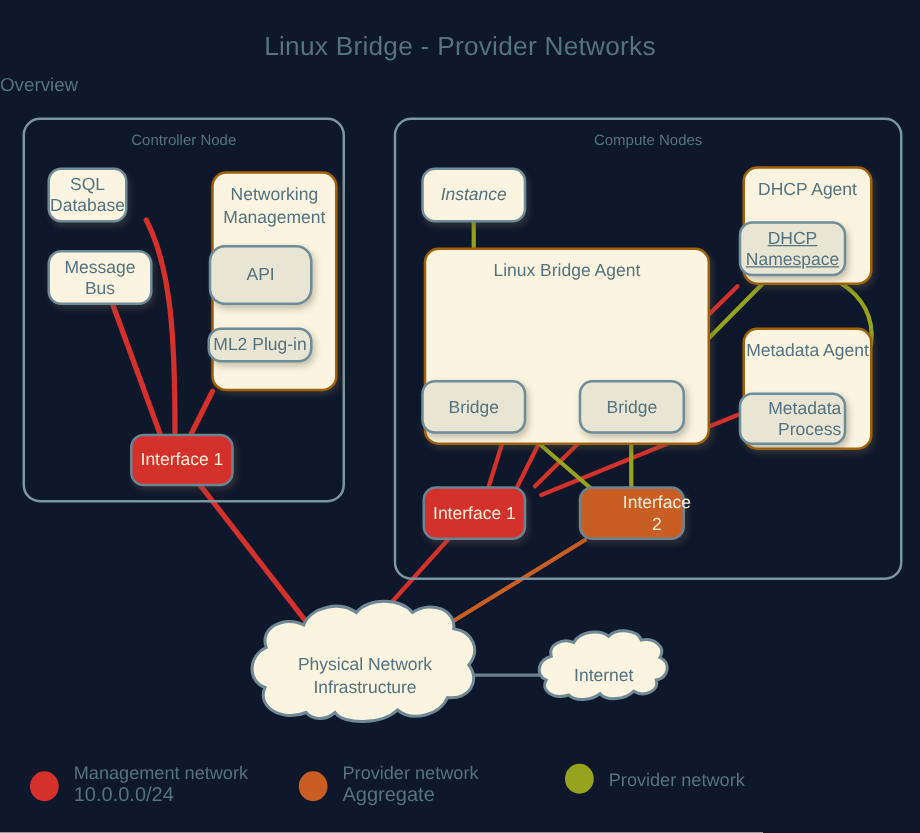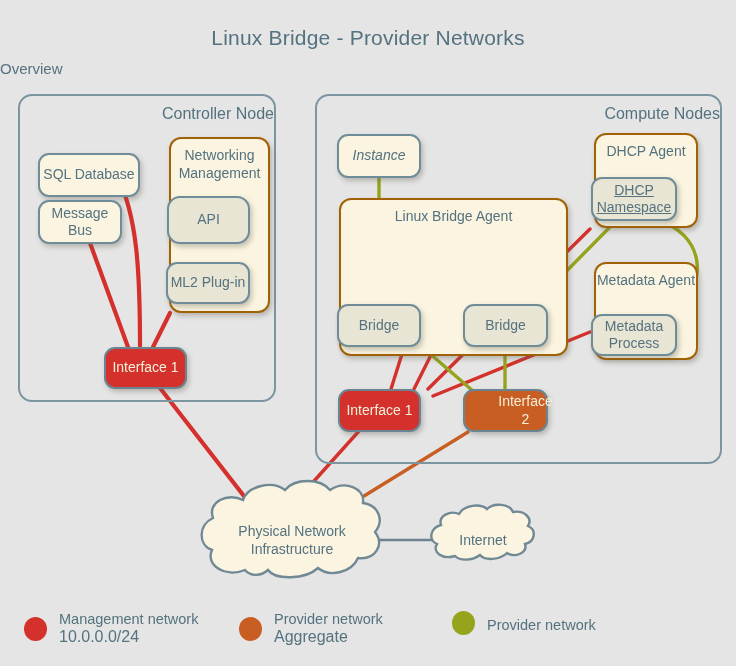--- a/index.html
+++ b/index.html
@@ -1,24 +1,24 @@
 <!DOCTYPE html>
 <html style="--mgmt: #d4312d; --agg: #c95e24; --prov: #95a31d; --slate: #54727f;"><head>
 <meta charset="utf-8">
 <style>
   html,body{margin:0;padding:0;background:#ffffff;}
   .canvas{
-    position:relative;width:736px;height:666px;background:#e5e5e5;overflow:hidden;
+    position:relative;width:736px;height:666px;background:#0f172a;overflow:hidden;
     font-family:"Liberation Sans","DejaVu Sans",sans-serif;color:var(--slate,#54727f);
   }
   .title{position:absolute;left:0;top:26px;width:736px;text-align:center;
     font-size:21px;letter-spacing:.2px;}
   .subtitle{position:absolute;left:0;top:60px;width:736px;text-align:left;font-size:15px;}
   .group{position:absolute;border:2px solid #7b96a1;border-radius:14px;background:transparent;}
-  .group-title{position:absolute;width:100%;text-align:right;top:9px;font-size:16px;}
+  .group-title{position:absolute;width:100%;text-align:center;top:9px;font-size:12px;}
   .node{position:absolute;border:2px solid #6f8c99;border-radius:11px;
     display:flex;align-items:center;justify-content:center;text-align:center;
     font-size:14px;line-height:1.22;box-sizing:border-box;
     box-shadow:2px 3px 5px rgba(100,95,80,.35);padding:2px;}
   .cream{background:#faf4e0;}
   .graybox{background:#e9e5d4;border-color:#6f8c99;}
   .container-node{position:absolute;border:2px solid #a16207;border-radius:12px;
     background:#faf4e0;box-sizing:border-box;box-shadow:2px 3px 5px rgba(100,95,80,.35);margin-left:11px;}
   .container-label{position:absolute;left:0;top:8px;width:100%;text-align:center;
     font-size:14px;line-height:1.25;}
@@ -76,46 +76,46 @@
          C464,505 480,503 487,509 C494,502 510,504 513,512 C524,510 533,518 528,526
          C537,530 535,542 525,544 C528,553 515,558 507,553 C500,560 485,561 480,555
          C472,561 460,561 455,556 Z"></path>
   </svg>
   <div class="cloud-label" style="left:222px;top:522px;width:140px;">Physical Network Infrastructure</div>
   <div class="cloud-label" style="left:443px;top:531px;width:80px;">Internet</div>
 
   <div class="group" style="left:18px;top:94px;width:254px;height:304px;">
     <div class="group-title">Controller Node</div>
   </div>
-  <div class="node cream" style="left:38px;top:134px;width:102px;height:44px;margin-top:19px;">SQL Database</div>
+  <div class="node cream" style="left:38px;top:134px;width:64px;height:44px;">SQL Database</div>
   <div class="node cream" style="left:38px;top:200px;width:84px;height:44px;">Message Bus</div>
   <div class="container-node" style="left:158px;top:137px;width:101px;height:176px;">
     <div class="container-label">Networking Management</div>
   </div>
   <div class="node graybox" style="left:167px;top:196px;width:83px;height:48px;border-radius:13px;">API</div>
-  <div class="node graybox" style="left:166px;top:262px;width:84px;height:42px;">ML2 Plug-in</div>
+  <div class="node graybox" style="left:166px;top:262px;width:84px;height:28px;">ML2 Plug-in</div>
   <div class="node red-node" style="left:104px;top:347px;width:83px;height:42px;">Interface 1</div>
 
   <div class="group" style="left:315px;top:94px;width:403px;height:366px;">
     <div class="group-title">Compute Nodes</div>
   </div>
   <div class="node cream" style="left:337px;top:134px;width:84px;height:44px;font-style:italic;">Instance</div>
   <div class="container-node" style="left:328px;top:198px;width:229px;height:158px;">
     <div class="container-label">Linux Bridge Agent</div>
   </div>
   <div class="node graybox" style="left:337px;top:304px;width:84px;height:43px;">Bridge</div>
   <div class="node graybox" style="left:463px;top:304px;width:85px;height:43px;">Bridge</div>
   <div class="container-node" style="left:583px;top:133px;width:104px;height:95px;">
     <div class="container-label">DHCP Agent</div>
   </div>
   <div class="node graybox" style="left:591px;top:177px;width:86px;height:44px;text-decoration:underline;">DHCP Namespace</div>
   <div class="container-node" style="left:583px;top:262px;width:104px;height:98px;">
     <div class="container-label">Metadata Agent</div>
   </div>
-  <div class="node graybox" style="left:591px;top:314px;width:86px;height:42px;">Metadata Process</div>
+  <div class="node graybox" style="left:591px;top:314px;width:86px;height:42px;text-align:right;">Metadata Process</div>
   <div class="node red-node" style="left:338px;top:389px;width:83px;height:43px;">Interface 1</div>
   <div class="node orange-node" style="left:463px;top:389px;width:85px;height:43px;padding-left:42px;">Interface 2</div>
 
   <div class="legend">
     <div class="legend-item" style="left:24px;top:7px;">
       <span class="legend-dot" style="background: rgb(212, 49, 45);"></span>
       <span class="legend-text">
         <div class="legend-label">Management network</div>
         <div class="legend-sub">10.0.0.0/24</div>
       </span>

